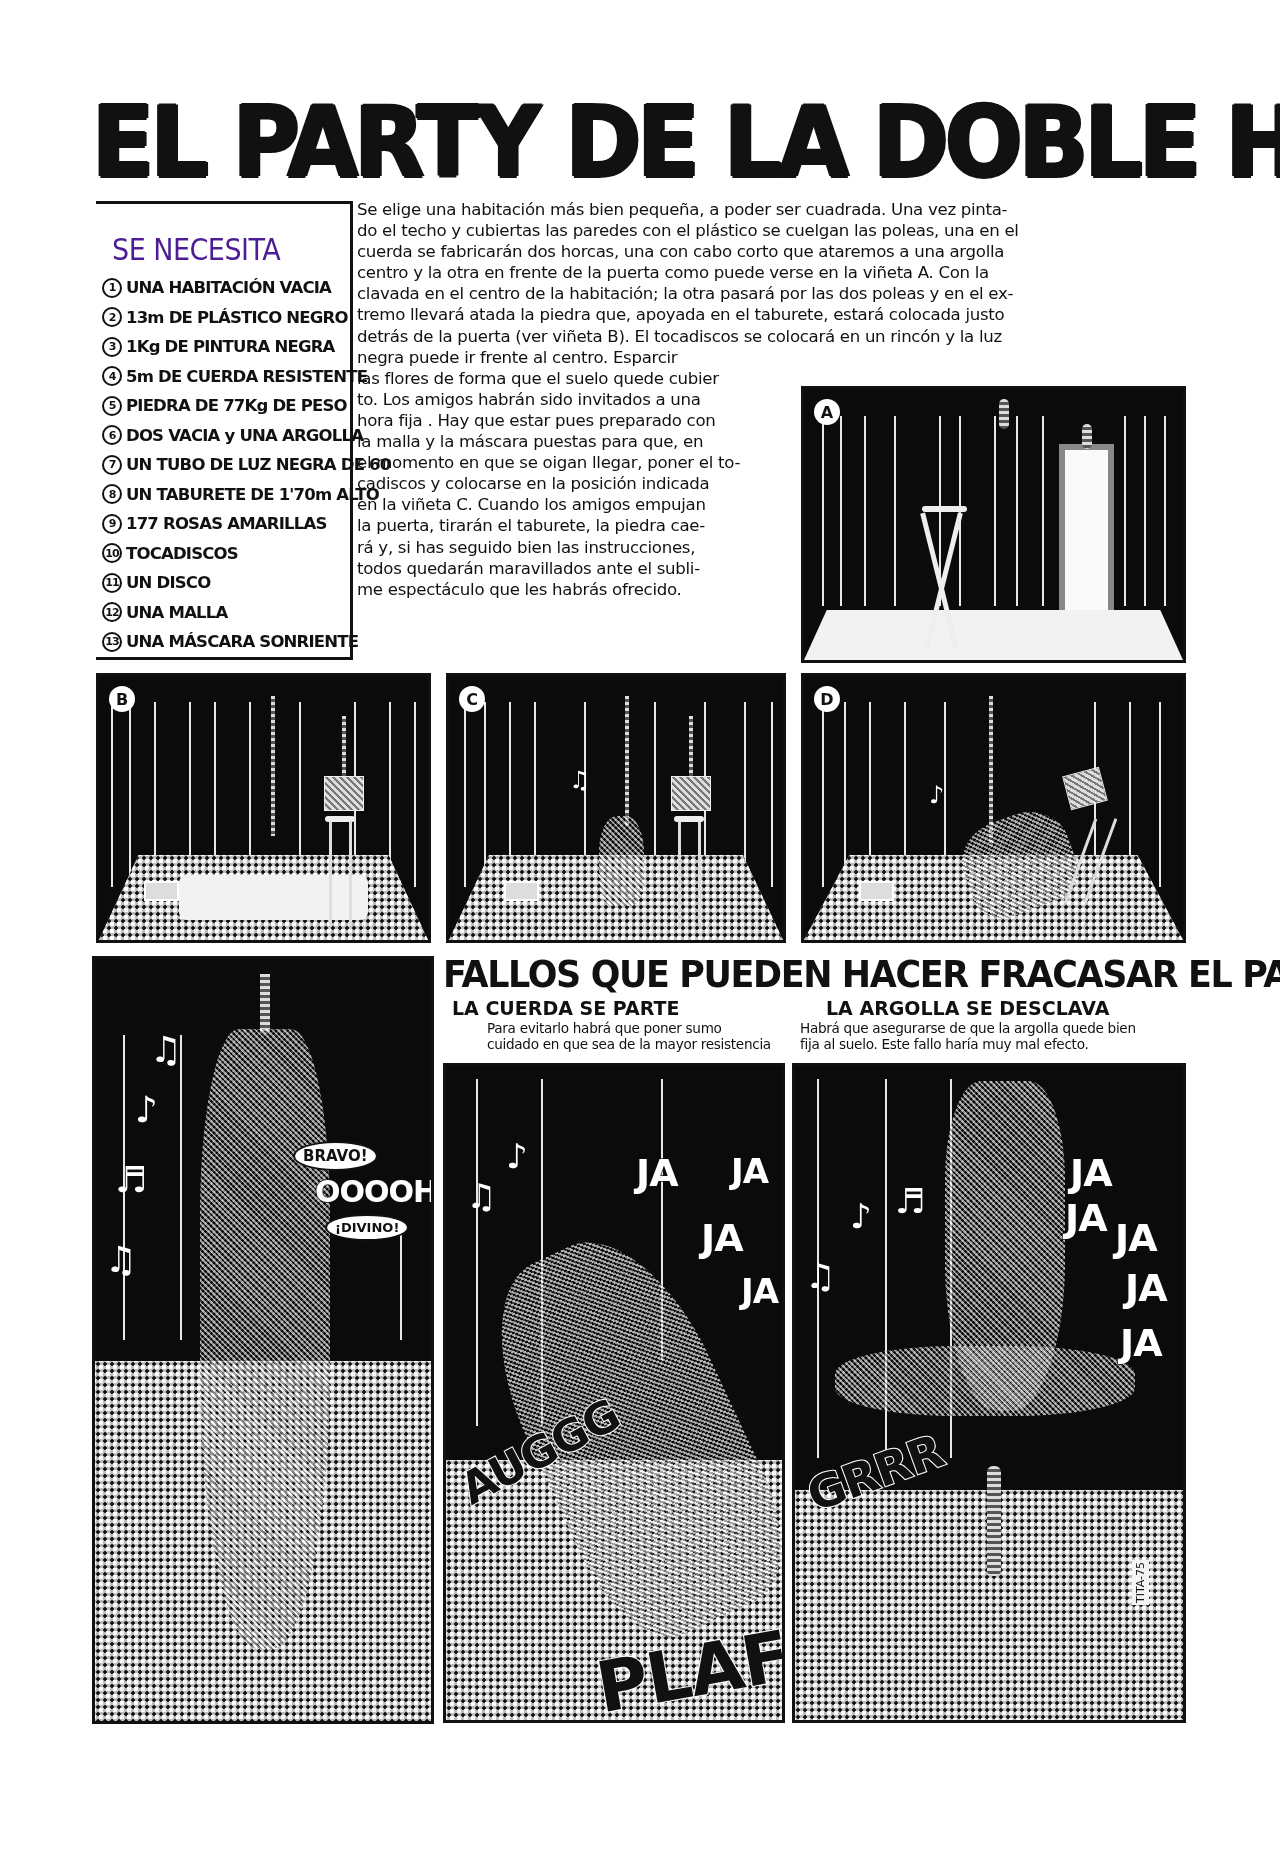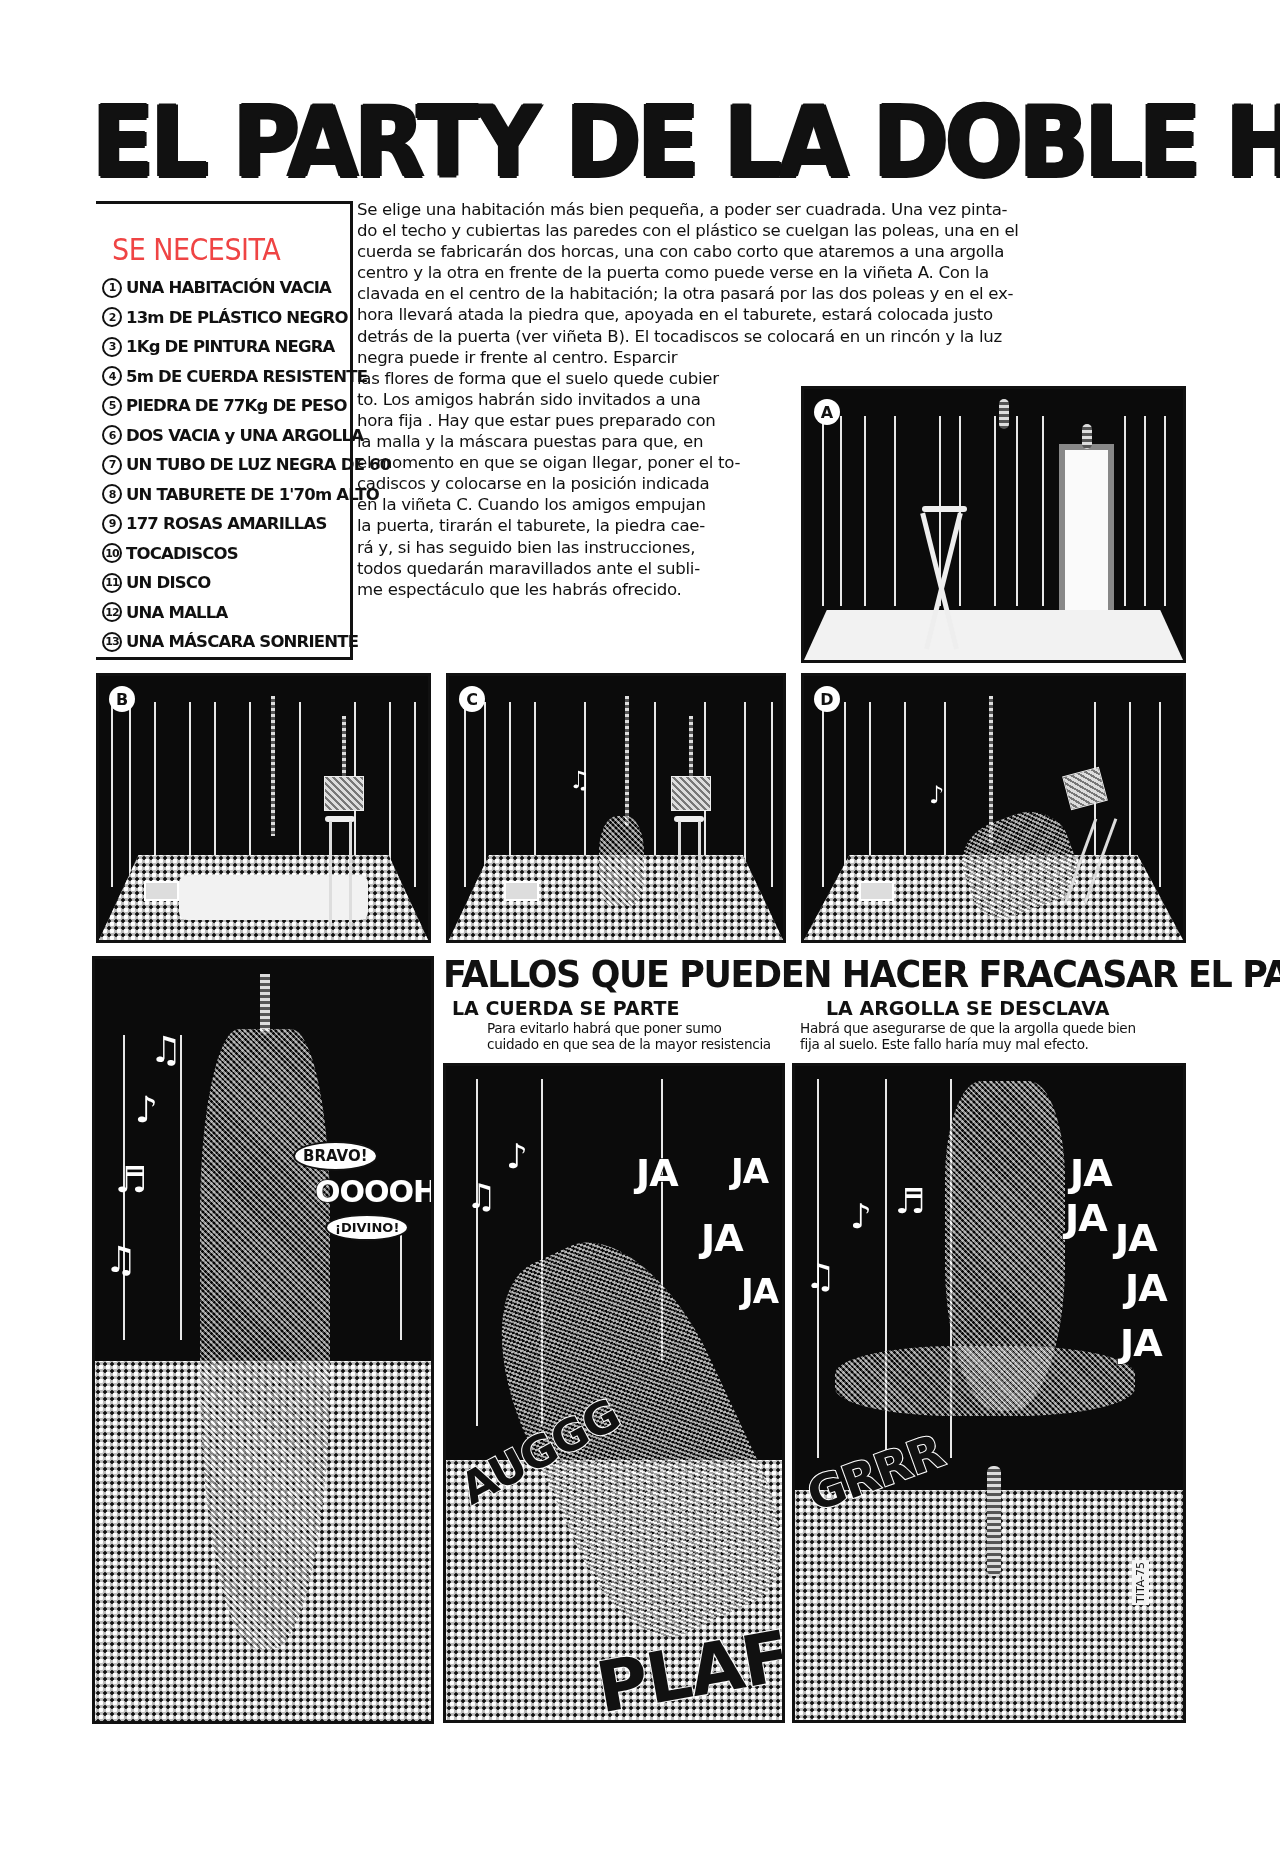--- a/index.html
+++ b/index.html
@@ -14,21 +14,21 @@
     text-shadow: 2px 0 0 #111, -2px 0 0 #111, 0 2px 0 #111, 0 -1px 0 #111;
   }
 
   .needs-box {
     position: absolute; left: 96px; top: 201px; width: 257px; height: 459px;
     border-top: 3px solid #111; border-right: 3px solid #111; border-bottom: 3px solid #111;
     padding: 28px 0 0 6px;
   }
   .needs-title {
     font-family: "DejaVu Sans Condensed", "DejaVu Sans", sans-serif; font-size: 30px;
-    letter-spacing: -0.5px; margin: 0 0 6px 10px; color: #ef4444; font-weight: 400;
+    letter-spacing: -0.5px; margin: 0 0 6px 10px; color: #4c1d95; font-weight: 400;
   }
   .needs-list { list-style: none; }
   .needs-item {
     display: flex; align-items: center; height: 29.5px; font-size: 16.5px;
     font-weight: 700; letter-spacing: -0.8px; white-space: nowrap; color: #111;
   }
   .num {
     display: inline-flex; align-items: center; justify-content: center;
     width: 20px; height: 20px; border: 2px solid #111; border-radius: 50%;
     font-size: 11px; font-weight: 700; margin-right: 4px; flex: 0 0 20px; letter-spacing: -1px;
@@ -166,21 +166,21 @@
       </li>
   </ul>
 </div>
 
 <div class="instructions">
   <div class="instr-line">Se elige una habitación más bien pequeña, a poder ser cuadrada. Una vez pinta-</div>
   <div class="instr-line">do el techo y cubiertas las paredes con el plástico se cuelgan las poleas, una en el</div>
   <div class="instr-line">cuerda se fabricarán dos horcas, una con cabo corto que ataremos a una argolla</div>
   <div class="instr-line">centro y la otra en frente de la puerta como puede verse en la viñeta A. Con la</div>
   <div class="instr-line">clavada en el centro de la habitación; la otra pasará por las dos poleas y en el ex-</div>
-  <div class="instr-line">hora llevará atada la piedra que, apoyada en el taburete, estará colocada justo</div>
+  <div class="instr-line">tremo llevará atada la piedra que, apoyada en el taburete, estará colocada justo</div>
   <div class="instr-line">detrás de la puerta (ver viñeta B). El tocadiscos se colocará en un rincón y la luz</div>
   <div class="instr-line instr-narrow">negra puede ir frente al centro. Esparcir</div>
   <div class="instr-line instr-narrow">las flores de forma que el suelo quede cubier</div>
   <div class="instr-line instr-narrow">to. Los amigos habrán sido invitados a una</div>
   <div class="instr-line instr-narrow">hora fija . Hay que estar pues preparado con</div>
   <div class="instr-line instr-narrow">la malla y la máscara puestas para que, en</div>
   <div class="instr-line instr-narrow">el momento en que se oigan llegar, poner el to-</div>
   <div class="instr-line instr-narrow">cadiscos y colocarse en la posición indicada</div>
   <div class="instr-line instr-narrow">en la viñeta C. Cuando los amigos empujan</div>
   <div class="instr-line instr-narrow">la puerta, tirarán el taburete, la piedra cae-</div>

